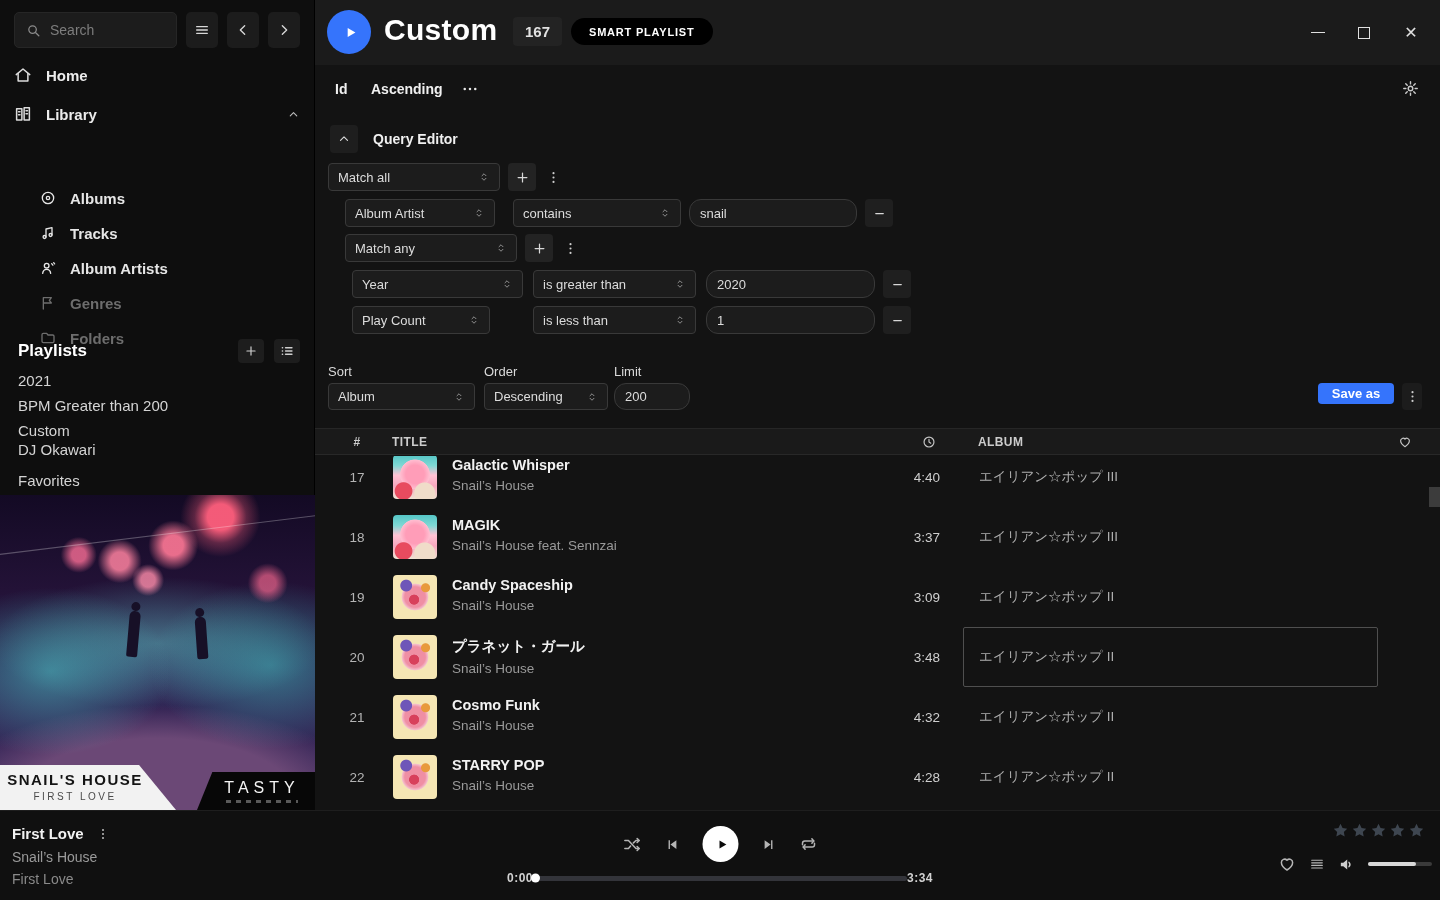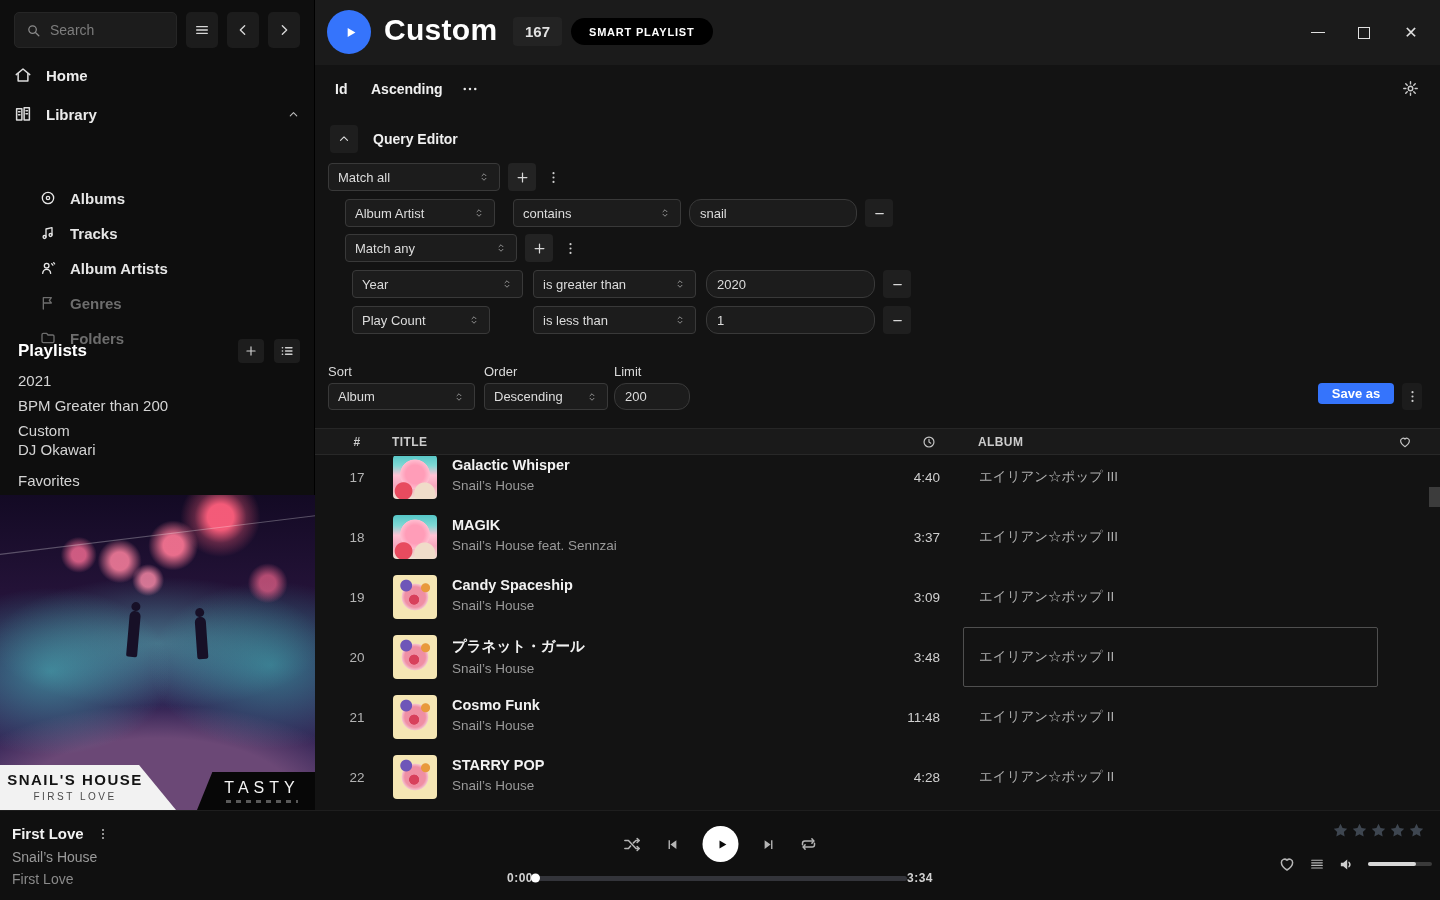--- a/index.html
+++ b/index.html
@@ -565,21 +565,21 @@
           <div class="tdur">3:48</div>
           <div class="talbum focused">エイリアン☆ポップ II</div>
         </div>
         <div class="trow" style="top: 231px;">
           <div class="tnum">21</div>
           <div class="tthumb art-b"></div>
           <div class="tinfo">
             <div class="ttitle">Cosmo Funk</div>
             <div class="tartist">Snail’s House</div>
           </div>
-          <div class="tdur">11:48</div>
+          <div class="tdur">4:32</div>
           <div class="talbum">エイリアン☆ポップ II</div>
         </div>
         <div class="trow" style="top: 291px;">
           <div class="tnum">22</div>
           <div class="tthumb art-b"></div>
           <div class="tinfo">
             <div class="ttitle">STARRY POP</div>
             <div class="tartist">Snail’s House</div>
           </div>
           <div class="tdur">4:28</div>

